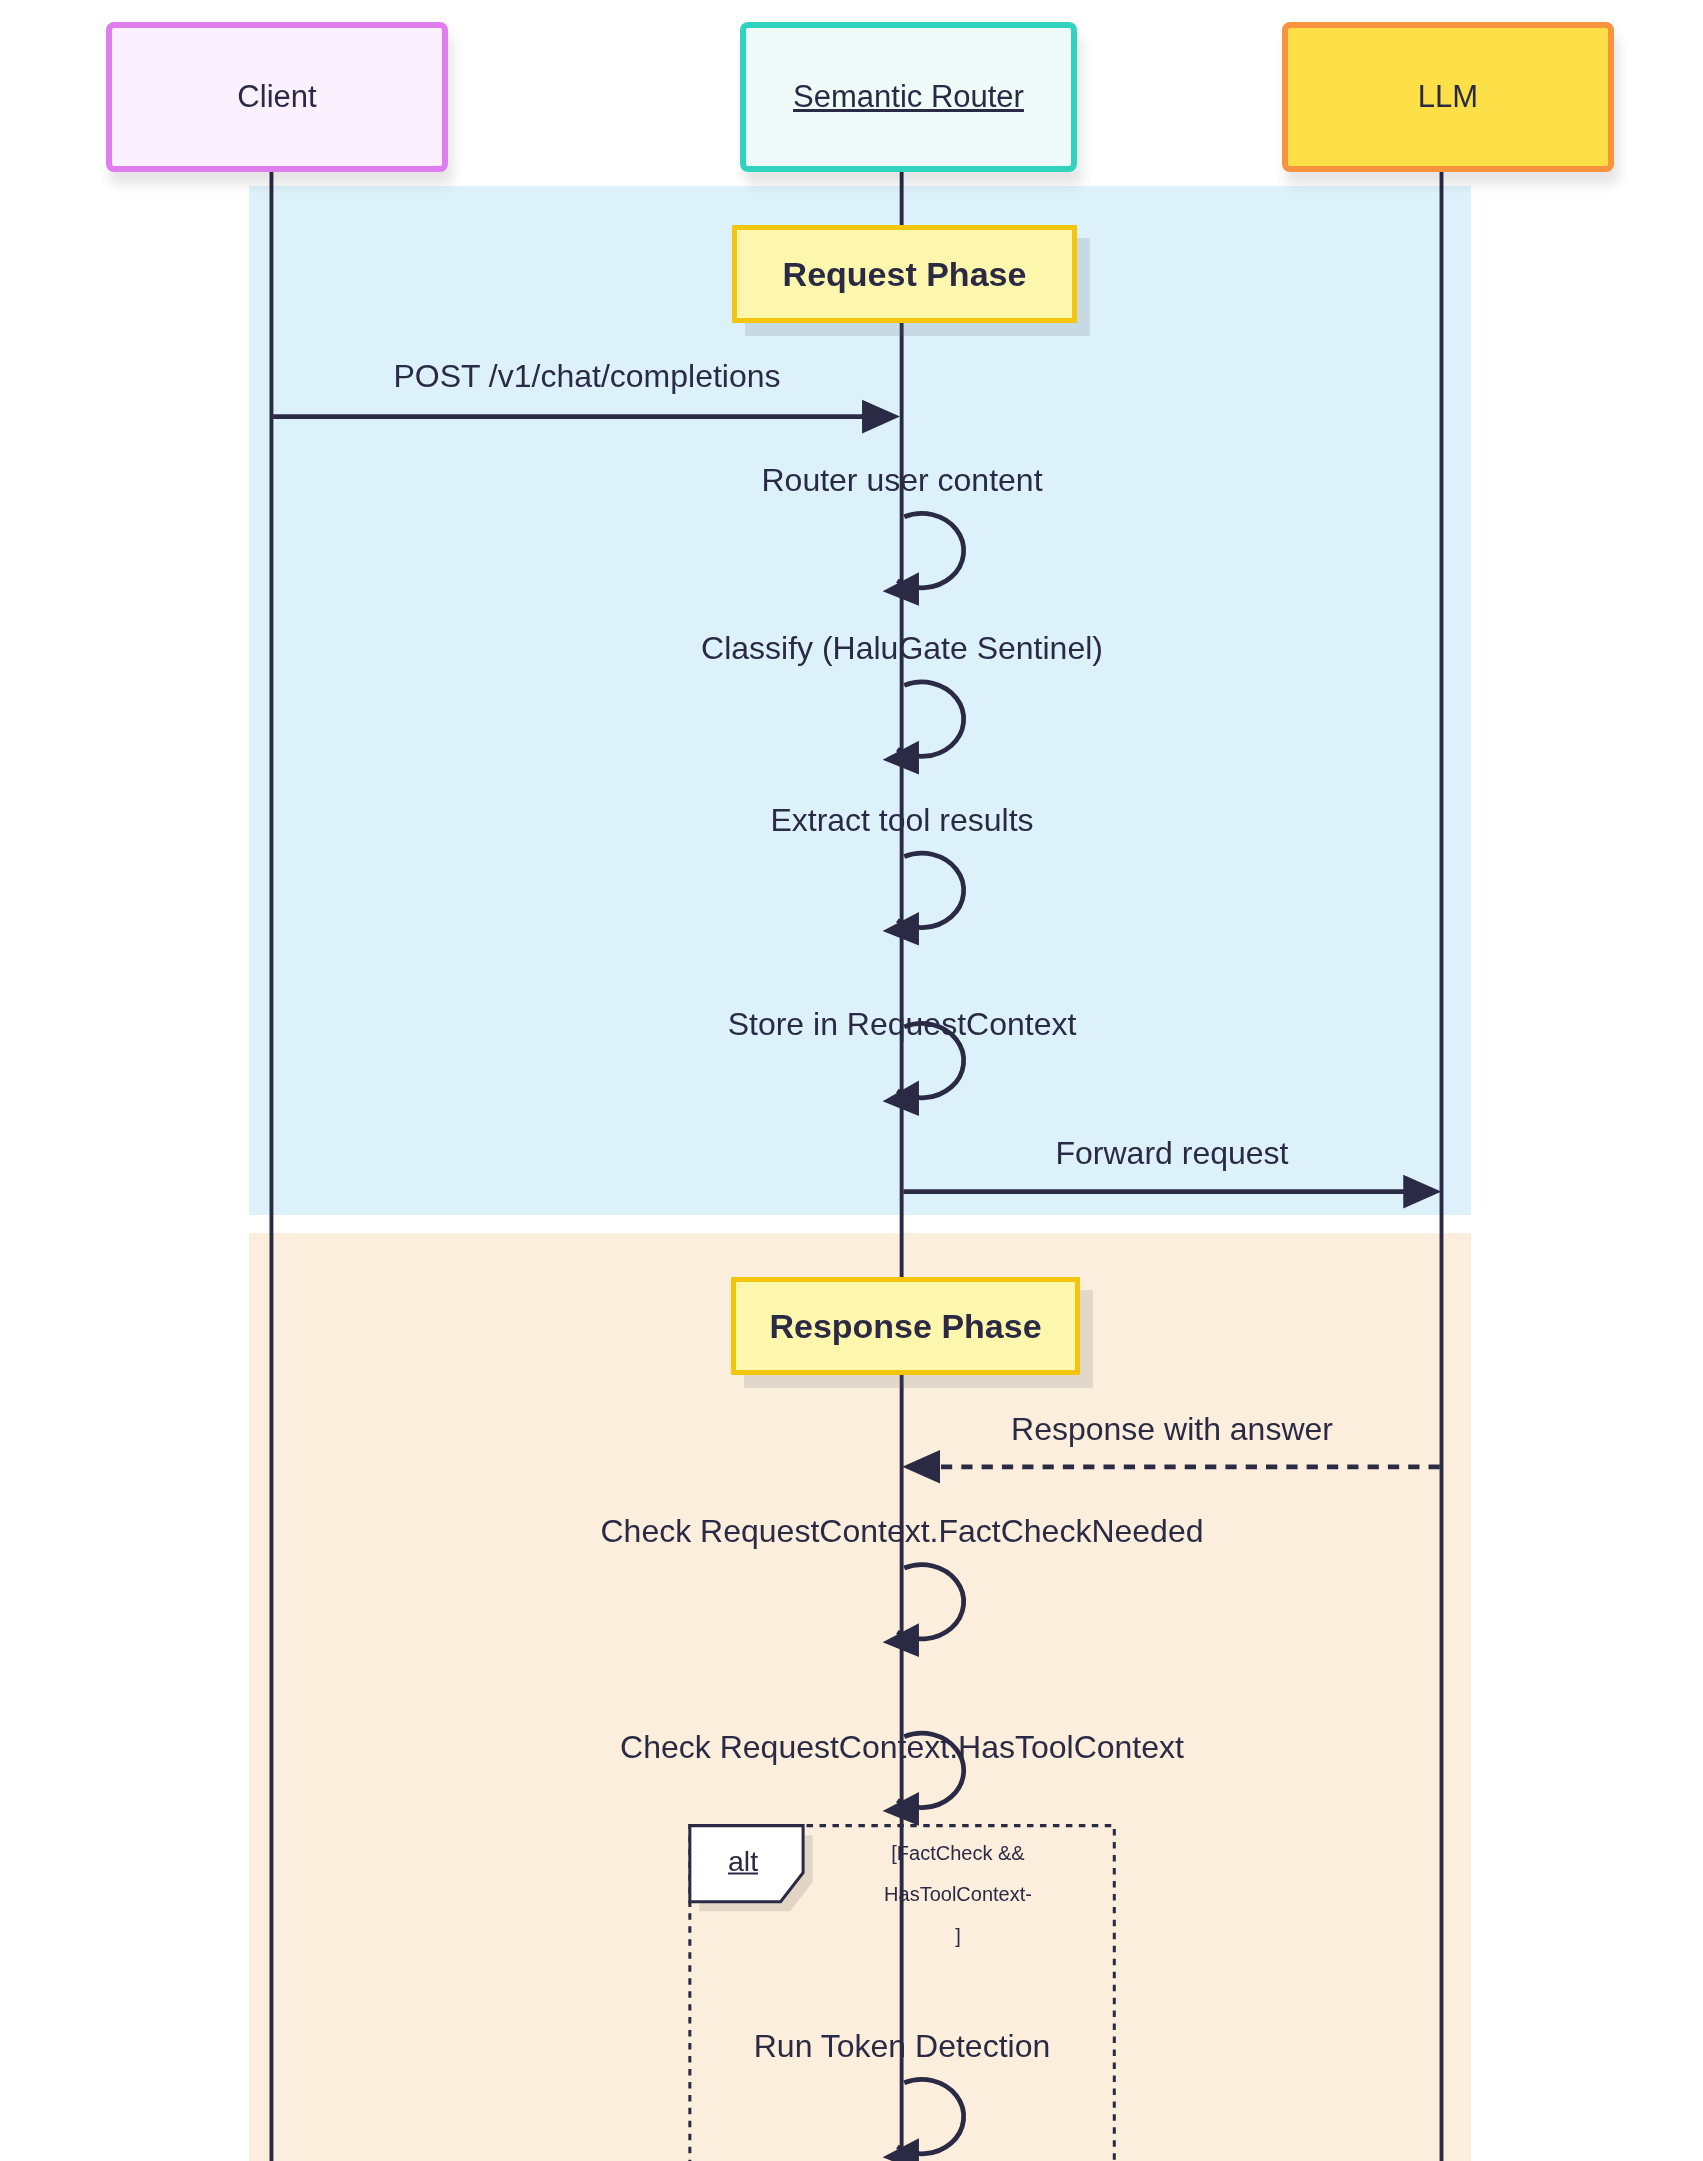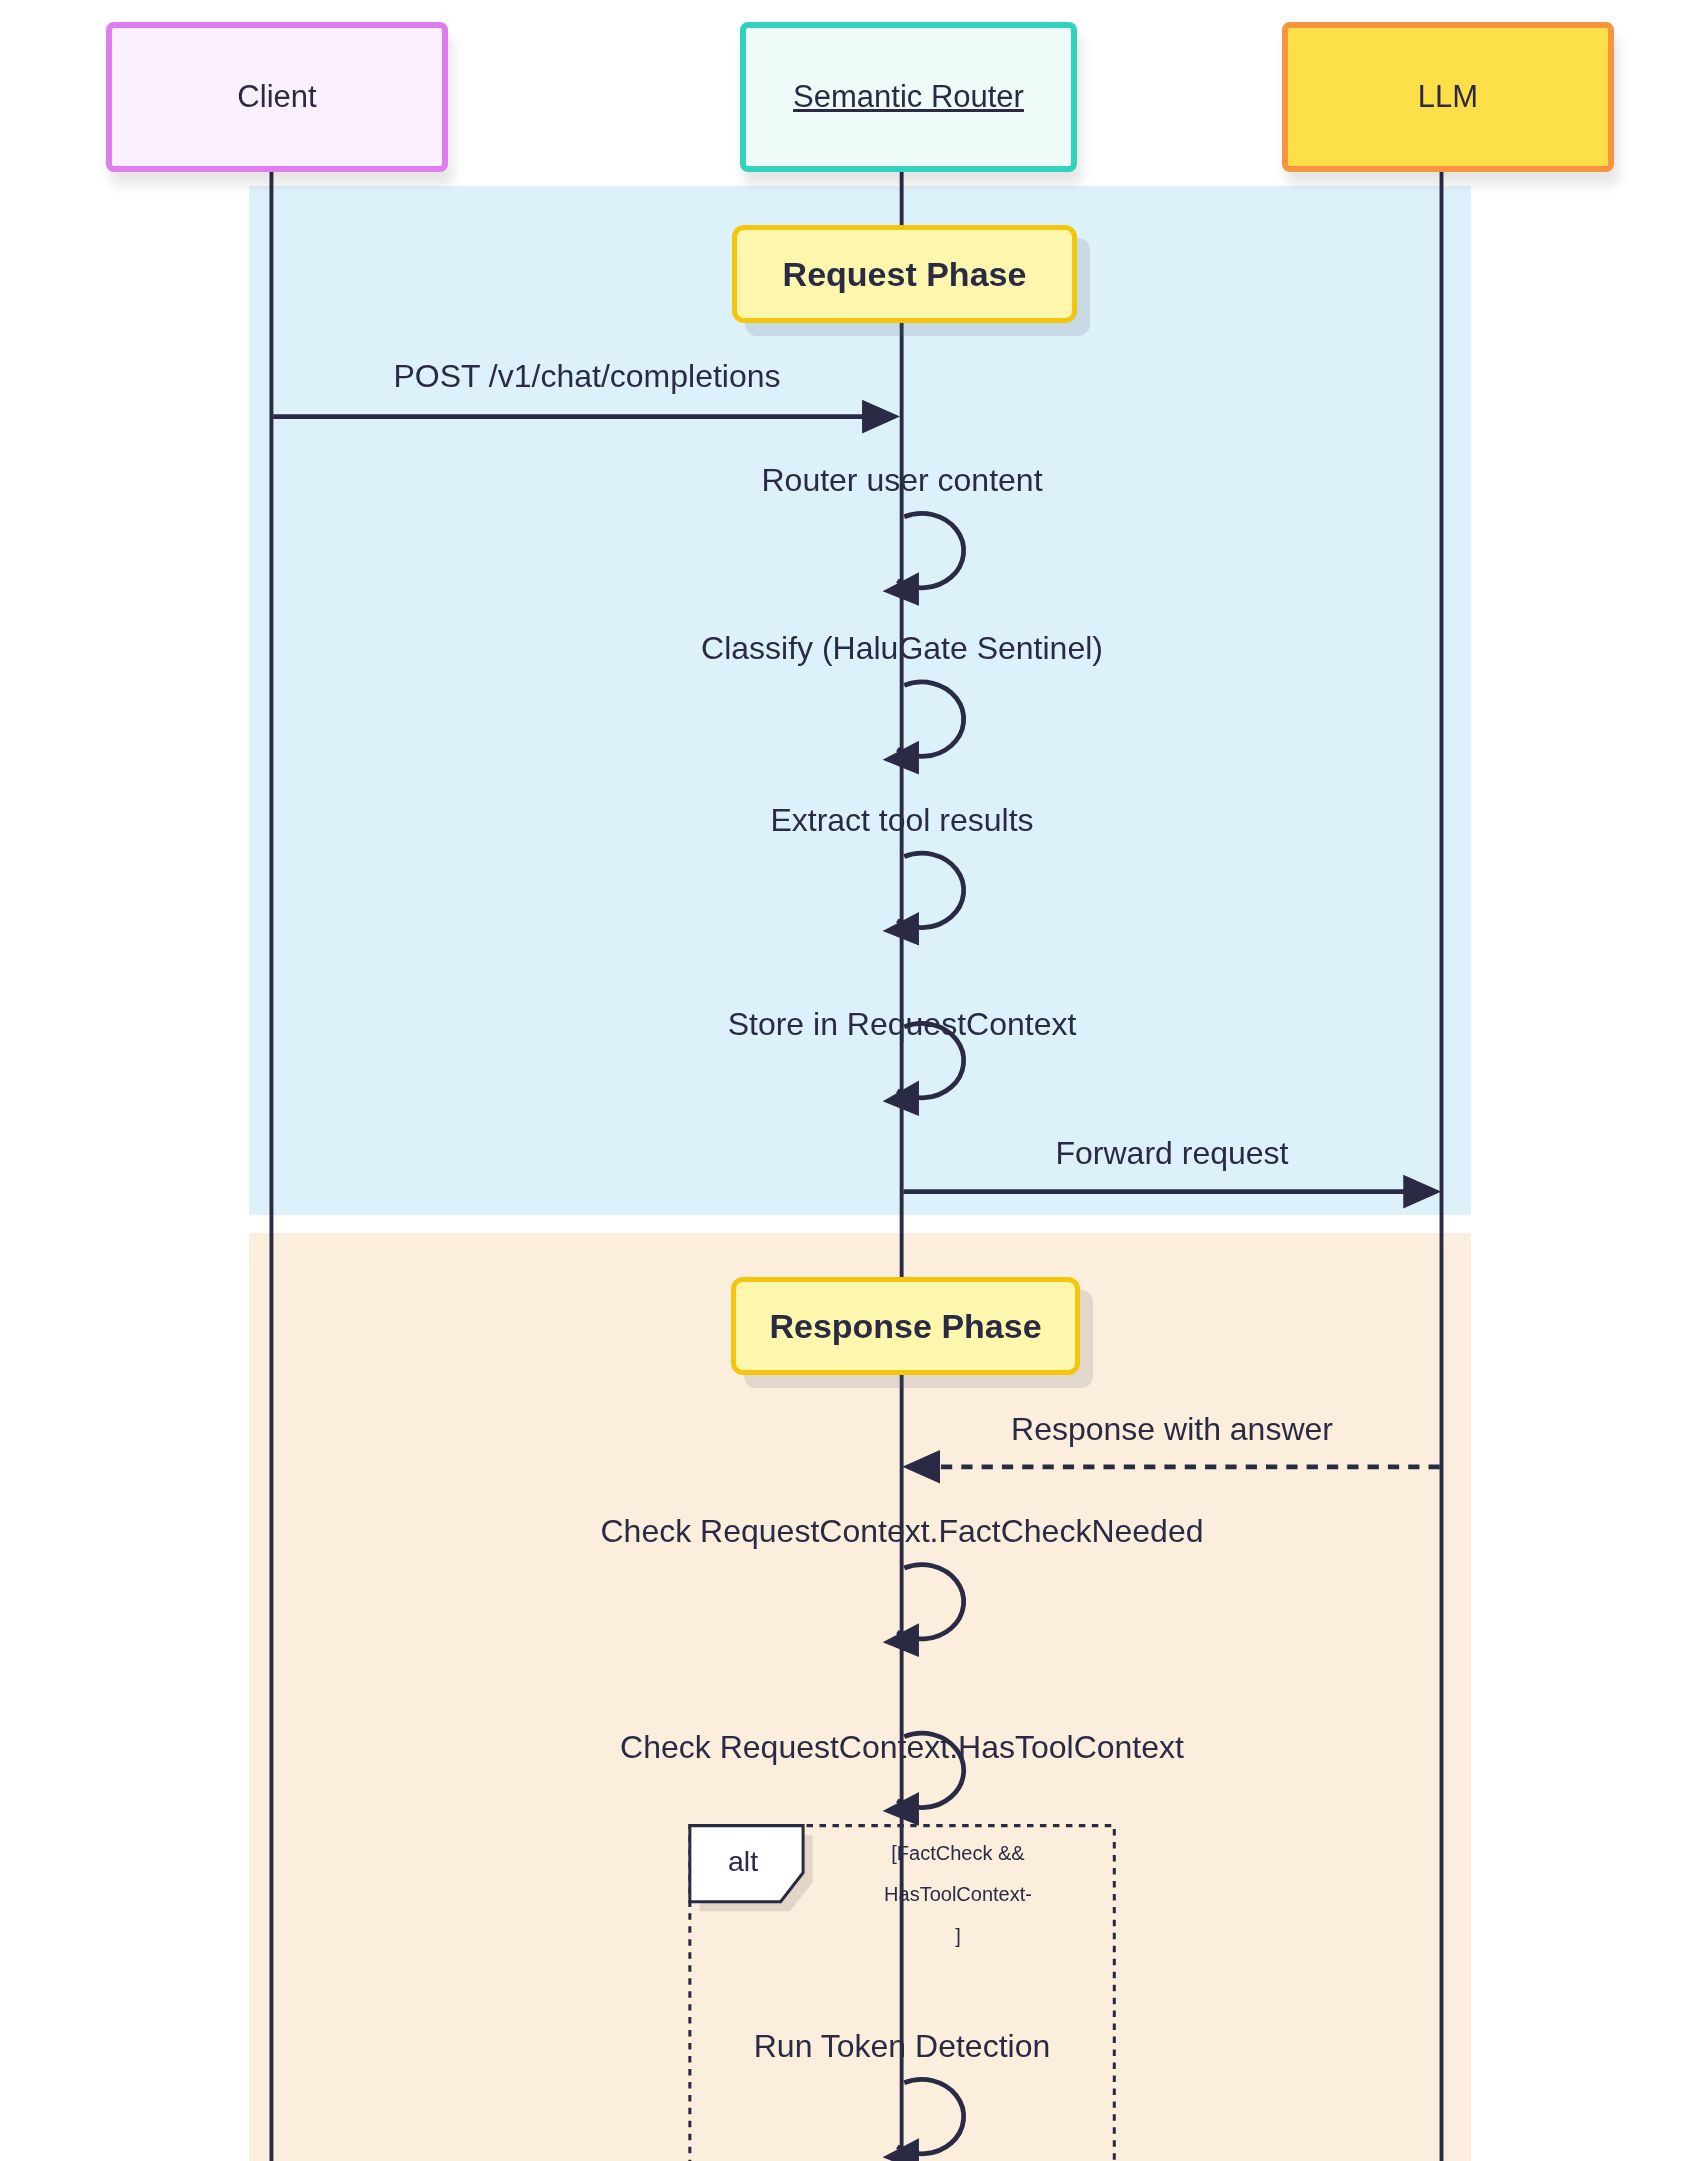--- a/index.html
+++ b/index.html
@@ -15,34 +15,34 @@
     position:absolute;height:138px;border-radius:8px;z-index:6;
     display:flex;align-items:center;justify-content:center;
     font-size:31px;box-shadow:4.3px 13px 11.2px rgba(0,0,0,0.10);
   }
   .actor-client{background:#FBF0FE;border:6.5px solid #DF7DEE;}
   .actor-router{background:#EFFBF8;border:6.5px solid #31D3BE;}
   .actor-llm{background:#fde047;border:6.5px solid #F8933E;}
   .note{
     position:absolute;background:#FDF7AE;border:5.6px solid #F3C50C;z-index:6;
     display:flex;align-items:center;justify-content:center;
-    font-size:34px;font-weight:bold;border-radius:12px;
+    font-size:34px;font-weight:bold;border-radius:1px;
     box-shadow:13px 13px 0 rgba(90,100,110,0.16);
   }
   .msg{
     position:absolute;transform:translate(-50%,-50%);white-space:nowrap;
     font-size:32px;z-index:5;
   }
   .cond{
     position:absolute;transform:translate(-50%,-50%);white-space:nowrap;
     font-size:20px;z-index:5;
   }
   .alt-keyword{
     position:absolute;transform:translate(-50%,-50%);white-space:nowrap;
-    font-size:28.5px;z-index:7;
+    font-size:28.5px;z-index:7;text-decoration:underline;
   }
 </style>
 </head>
 <body>
 
 <div id="canvas">
 
   <div class="band band-request"></div>
   <div class="band band-response"></div>
 

